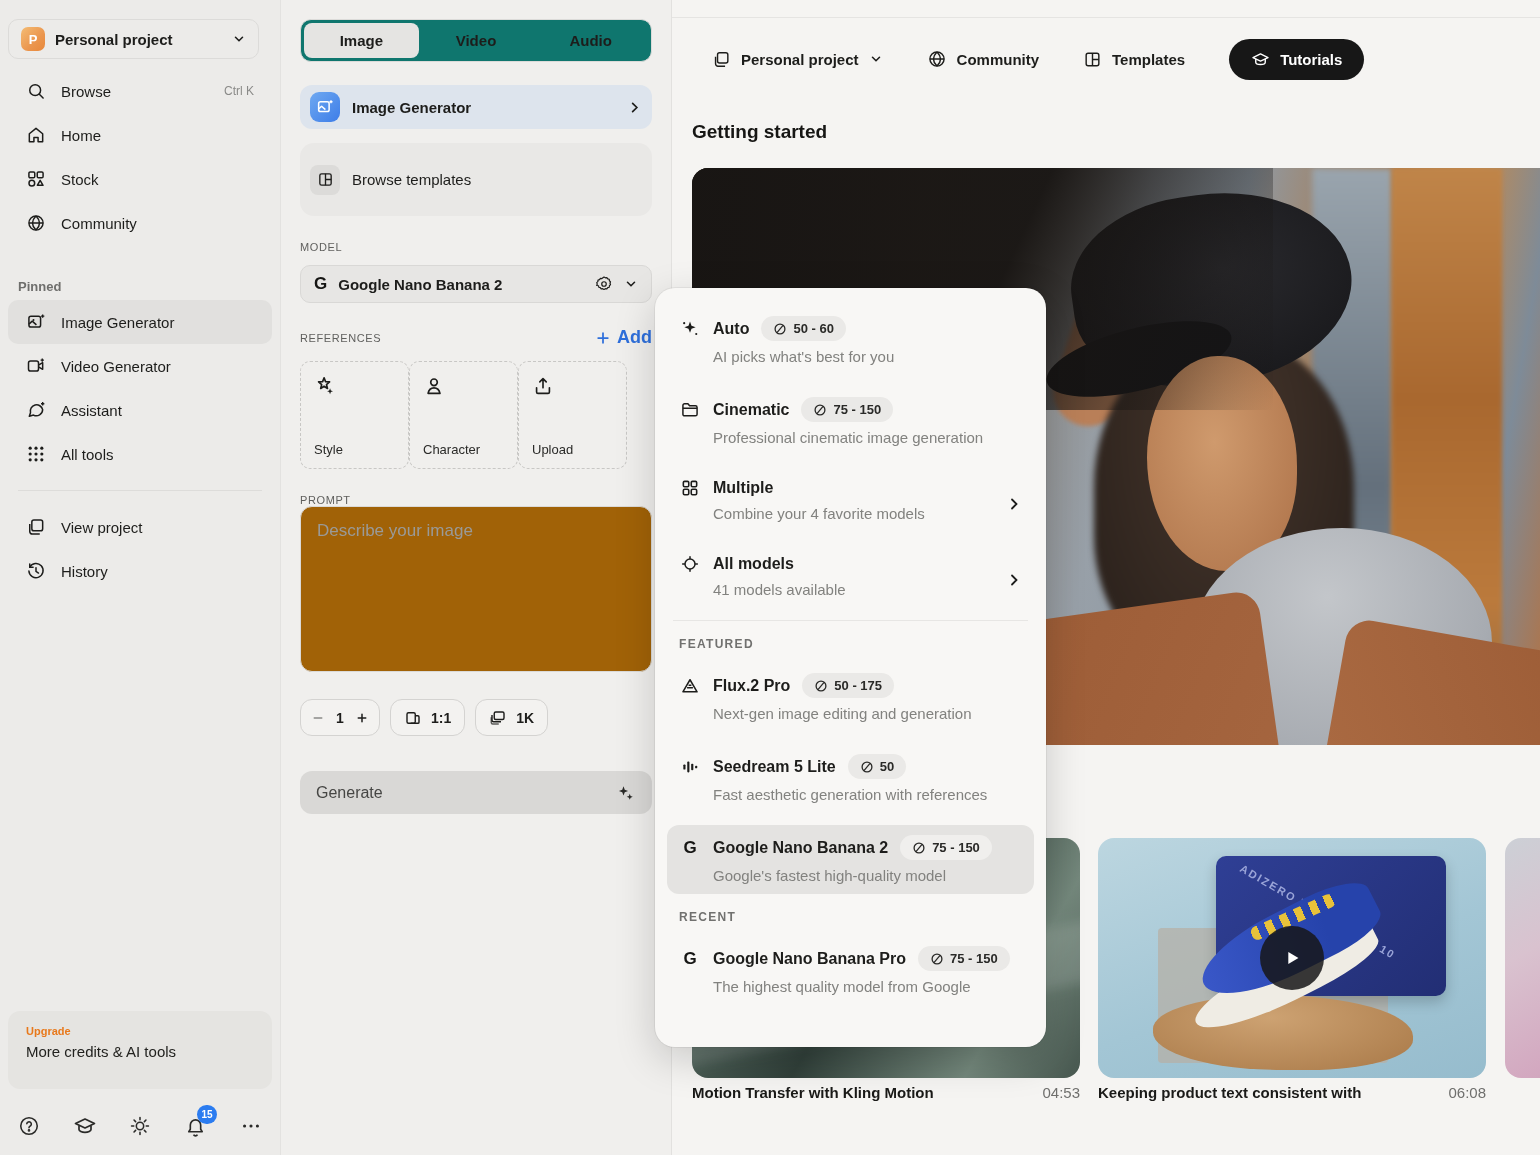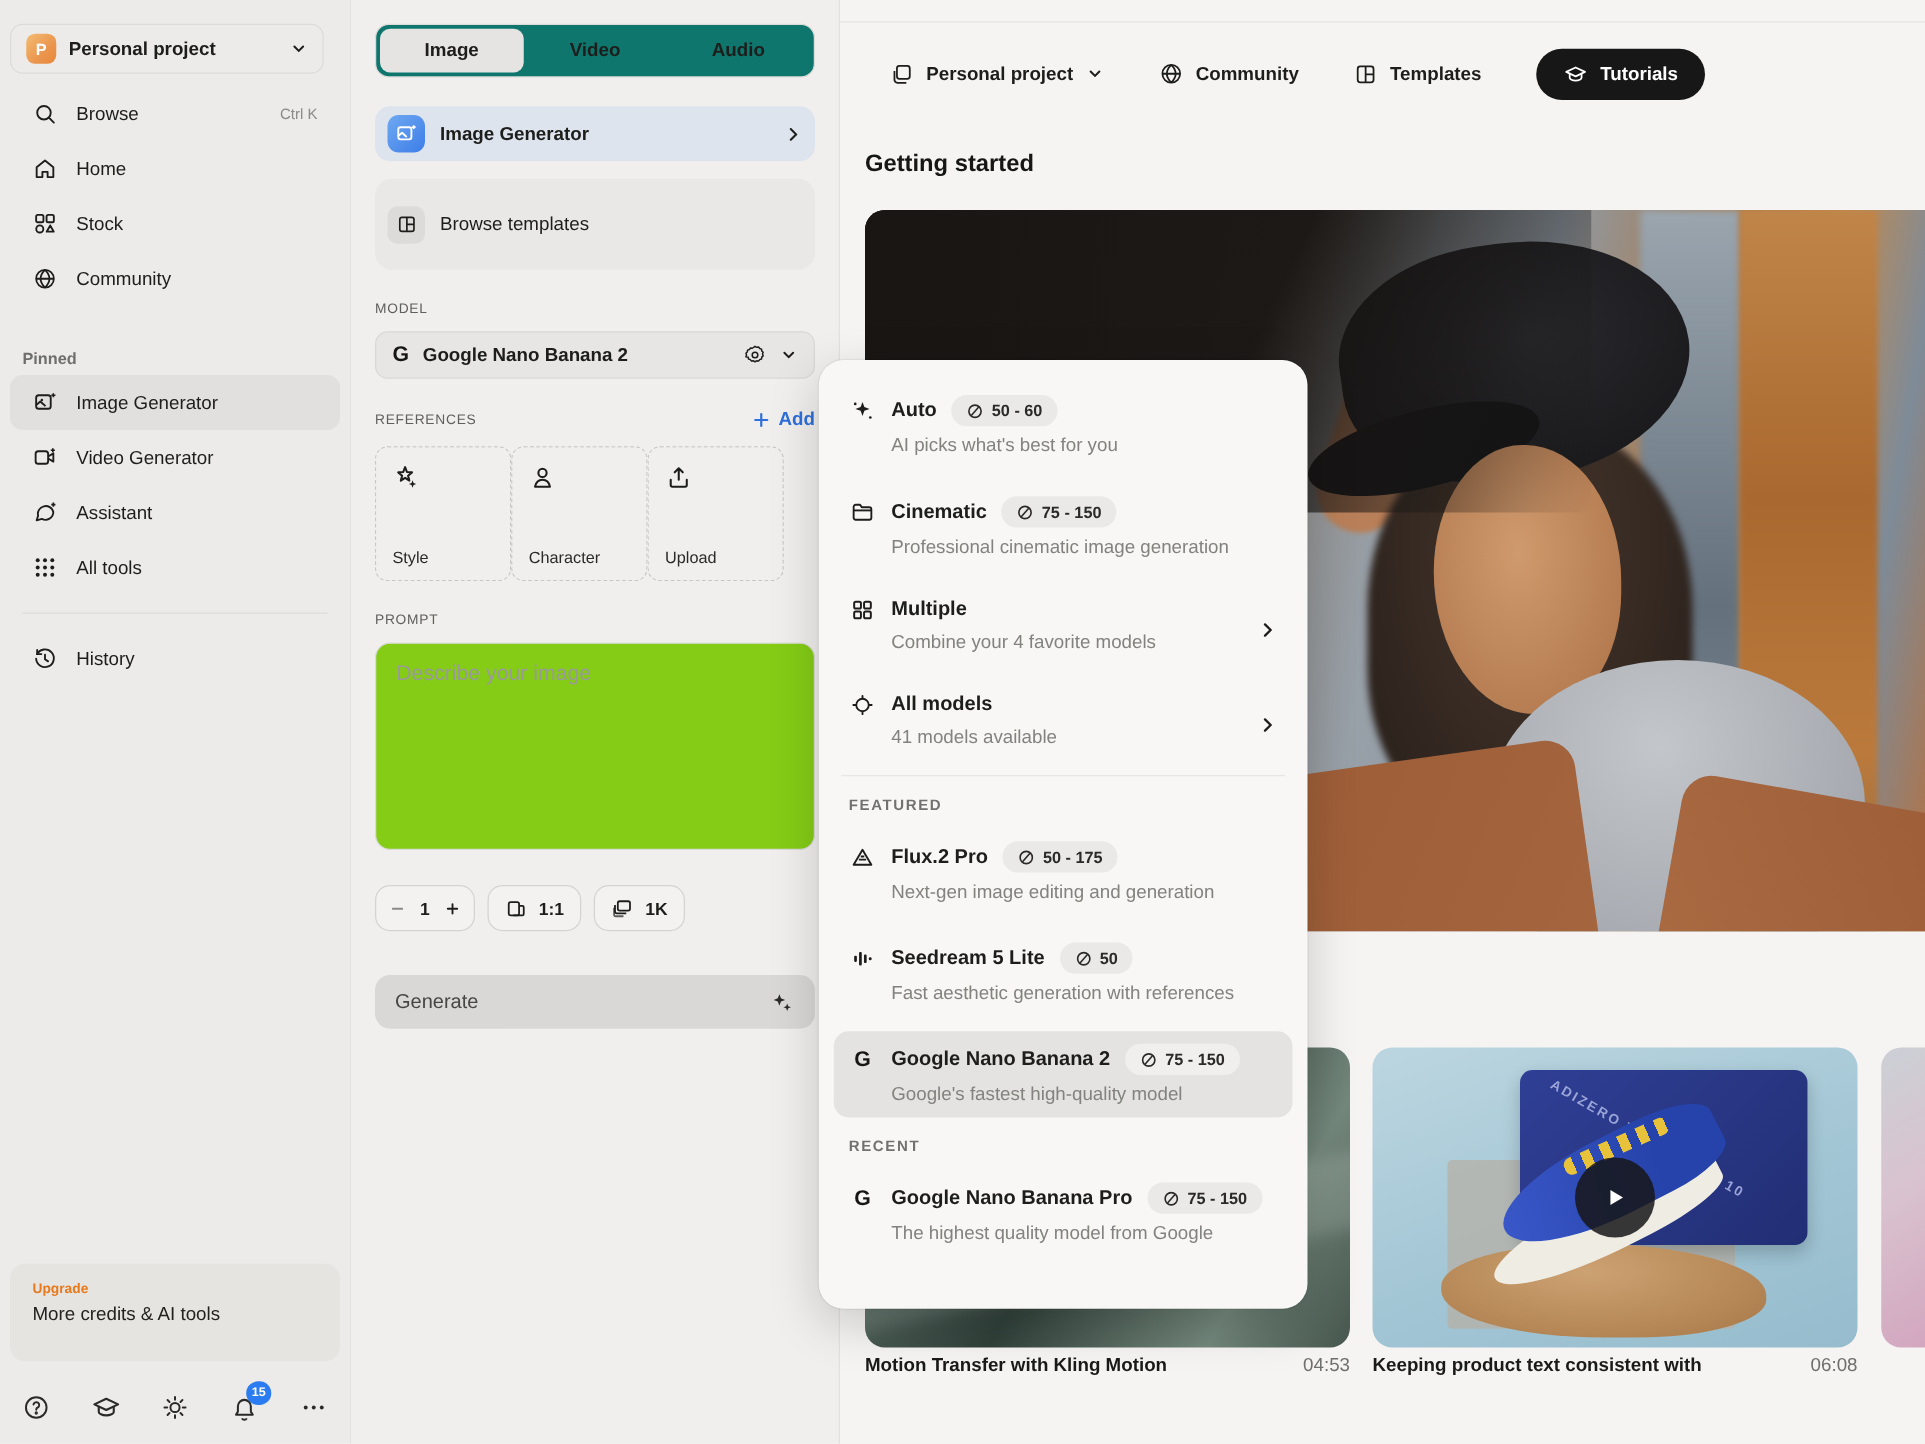--- a/index.html
+++ b/index.html
@@ -35,25 +35,25 @@
   .gen-ico { width:30px; height:30px; border-radius:9px; background:linear-gradient(135deg,#6fa9f1,#3d7de8); display:flex; align-items:center; justify-content:center; }
   .gen-label { font-size:15px; font-weight:700; flex:1; }
   .browse { margin-top:14px; height:73px; background:#e9e8e6; border-radius:14px; display:flex; align-items:center; gap:12px; padding:0 10px; cursor:pointer; }
   .browse-ico { width:30px; height:30px; border-radius:8px; background:#dcdbd9; display:flex; align-items:center; justify-content:center; }
   .browse-label { font-size:15px; font-weight:400; }
   .sec-label { margin-top:25px; font-size:11px; font-weight:400; color:#5f5f5d; letter-spacing:.6px; }
   .model-select { margin-top:12px; height:38px; background:#e7e6e4; border:1px solid #d9d8d6; border-radius:10px; display:flex; align-items:center; gap:11px; padding:0 13px; cursor:pointer; }
   .g-letter { font-size:17px; font-weight:700; color:#161614; }
   .model-name { font-size:15px; font-weight:700; flex:1; }
   .refs-head { margin-top:24px; display:flex; align-items:center; justify-content:space-between; }
-  .add-btn { display:flex; align-items:center; gap:7px; color:#2e6fdb; font-weight:700; font-size:15px; cursor:pointer; }
+  .add-btn { display:flex; align-items:center; gap:7px; color:#2e6fdb; font-weight:700; font-size:18px; cursor:pointer; }
   .refs { margin-top:13px; display:flex; }
   .ref-box { width:109px; height:108px; border:1.5px dashed #c8c7c5; border-radius:10px; position:relative; padding:13px; cursor:pointer; }
   .ref-label { position:absolute; left:13px; bottom:11px; font-size:13px; font-weight:500; color:#2a2a28; }
-  .prompt-box { margin-top:12px; width:100%; height:166px; background:#84cc16; border:1px solid #dbdad8; border-radius:12px; resize:none; padding:14px 16px; font-size:17px; font-family:"Liberation Sans","DejaVu Sans",sans-serif; color:#1d1d1b; outline:none; }
+  .prompt-box { width:100%; height:166px; background:#a16207; border:1px solid #dbdad8; border-radius:12px; resize:none; padding:14px 16px; font-size:17px; font-family:"Liberation Sans","DejaVu Sans",sans-serif; color:#1d1d1b; outline:none; }
   .prompt-box::placeholder { color:#9a9a98; }
   .ctrl-row { margin-top:23px; display:flex; gap:10px; }
   .ctrl { height:37px; border:1px solid #d4d3d1; border-radius:12px; background:#f3f2f0; display:flex; align-items:center; gap:9px; padding:0 13px; font-size:14px; font-weight:700; cursor:pointer; }
   .stepper { width:80px; justify-content:space-between; padding:0 11px; }
   .generate { margin-top:35px; height:43px; background:#d9d8d6; border-radius:12px; display:flex; align-items:center; justify-content:space-between; padding:0 16px; font-size:16px; font-weight:500; color:#464644; cursor:pointer; }
 
   
   .main { position:absolute; left:672px; top:0; right:0; bottom:0; background:#f5f4f2; }
   .topline { position:absolute; top:17px; left:0; right:0; height:1px; background:#e5e4e2; }
   .main-head { position:absolute; top:38px; left:40px; height:42px; display:flex; align-items:center; gap:44px; }
@@ -213,20 +213,29 @@
             <circle cx="19" cy="19" r="1.9"></circle>
           </svg>
         </span>
       <span class="lbl">All tools</span>
     </div>
 
     <div class="side-div"></div>
 
     <div class="side-item">
       <span>
+          <svg width="20" height="20" viewBox="0 0 24 24" fill="none" stroke="#1d1d1b" stroke-width="1.8" stroke-linejoin="round">
+            <rect x="7" y="3.5" width="13" height="13" rx="2.5"></rect>
+            <path d="M16.5 20.5h-9a3 3 0 01-3-3v-9"></path>
+          </svg>
+        </span>
+      <span class="lbl">View project</span>
+    </div>
+    <div class="side-item">
+      <span>
           <svg width="20" height="20" viewBox="0 0 24 24" fill="none" stroke="#1d1d1b" stroke-width="1.8" stroke-linecap="round">
             <path d="M4.5 7.5A8.5 8.5 0 113.5 12"></path>
             <path d="M4.5 3.5v4h4"></path>
             <path d="M12 8v4.5l3 2"></path>
           </svg>
         </span>
       <span class="lbl">History</span>
     </div>
 
     <div class="upgrade">

